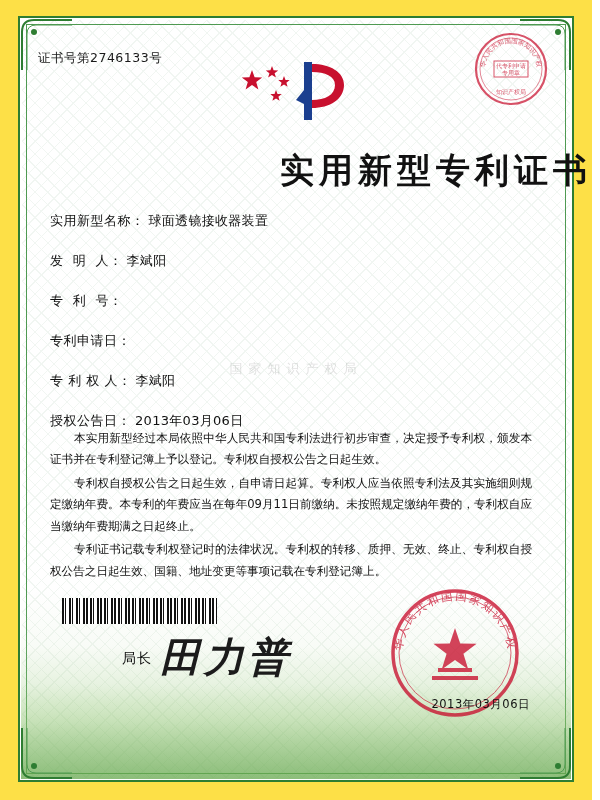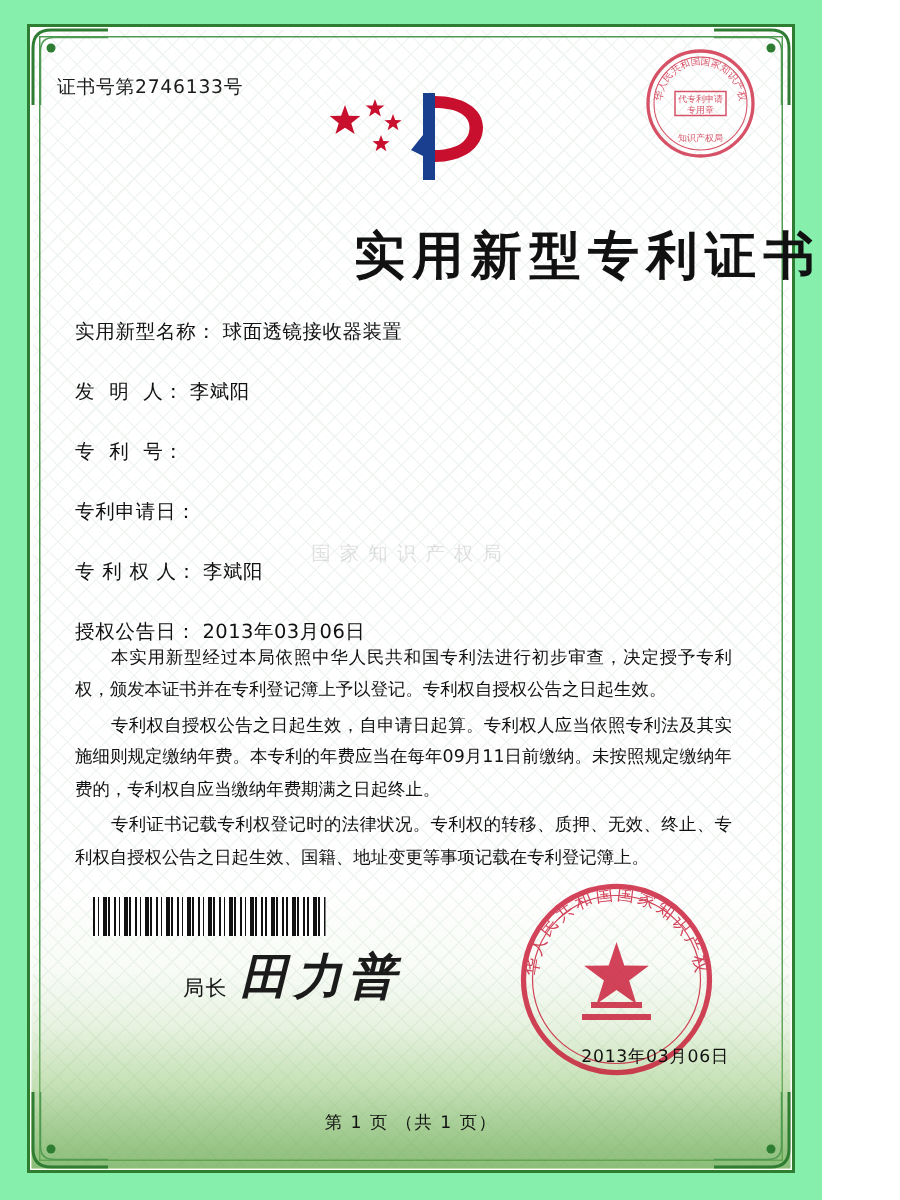--- a/index.html
+++ b/index.html
@@ -9,23 +9,23 @@
   }
   body {
     width: 600px;
     height: 800px;
     font-family: "DejaVu Sans", sans-serif;
     overflow: hidden;
   }
 
   .page {
     position: relative;
-    width: 548px;
+    width: 592px;
     height: 800px;
-    background: #86efac;
+    background: #fde047;
     overflow: hidden;
   }
 
   
   .border-outer {
     position: absolute;
     left: 18px;
     top: 16px;
     right: 18px;
     bottom: 18px;
@@ -201,21 +201,21 @@
     top: 650px;
     font-size: 14px;
     color: #111;
     letter-spacing: 1px;
   }
   .signature {
     position: absolute;
     left: 160px;
     top: 630px;
     font-family: "DejaVu Serif", serif;
-    font-size: 32px;
+    font-size: 40px;
     color: #1b1b1b;
     letter-spacing: 4px;
     font-style: italic;
     font-weight: bold;
     white-space: nowrap;
   }
 
   
   .stamp-main {
     position: absolute;
@@ -386,15 +386,14 @@
 
         <path d="M69,44 l5.2,15.6 l16.4,0.2 l-13.2,9.9 l4.9,15.7 l-13.3,-9.4 l-13.3,9.4 l4.9,-15.7 l-13.2,-9.9 l16.4,-0.2 z" fill="#c8102e"></path>
 
         <path d="M46,92 L92,92 L92,96 L46,96 Z" fill="#c8102e"></path>
         <path d="M52,84 L86,84 L86,88 L52,88 Z" fill="#c8102e"></path>
       </g>
     </svg>
   </div>
   <div class="stamp-date">2013年03月06日</div>
 
-  <div class="footer">第 1 页 （共 1 页）</div>
 
 </div>
 
 </body></html>

